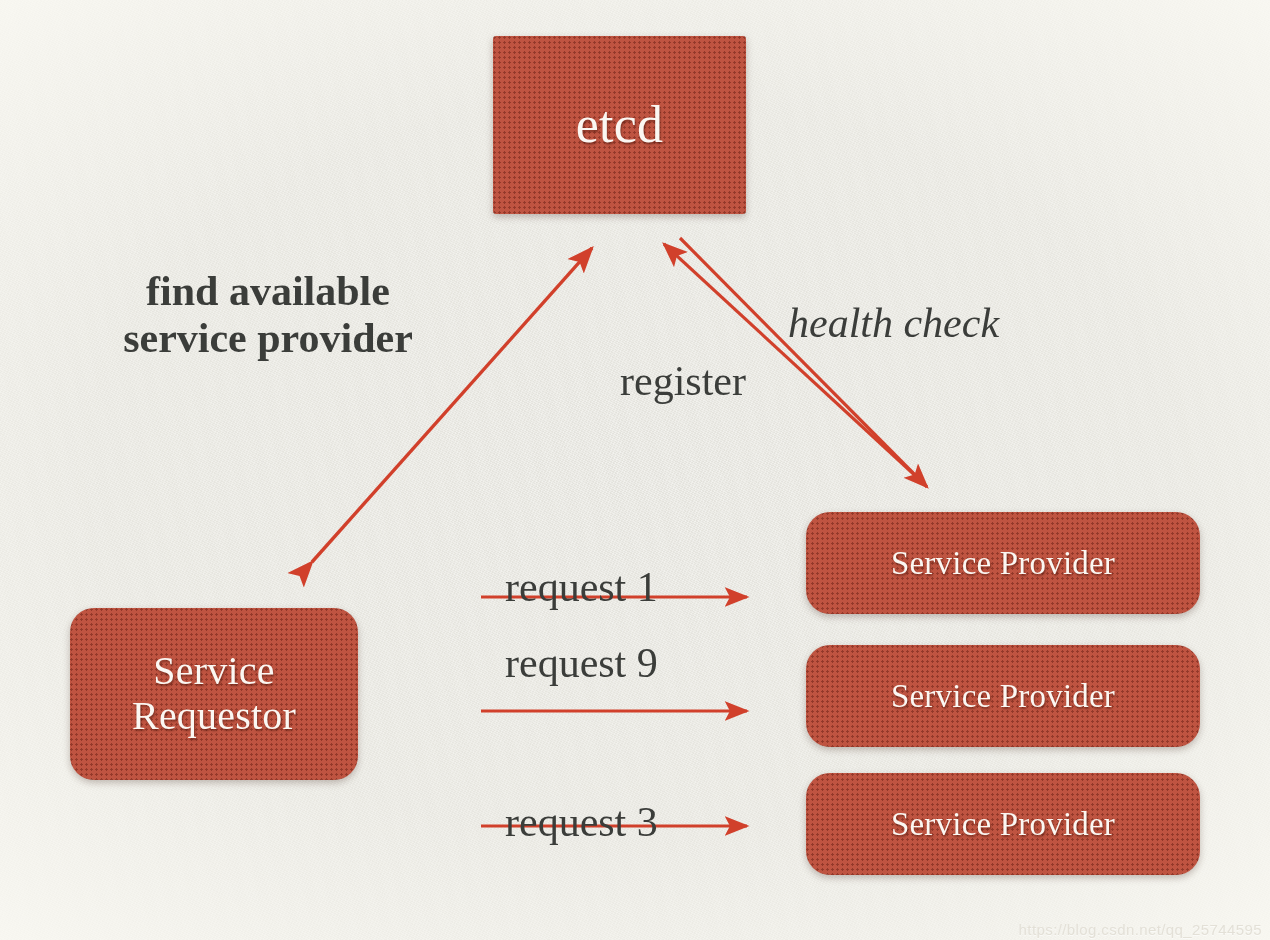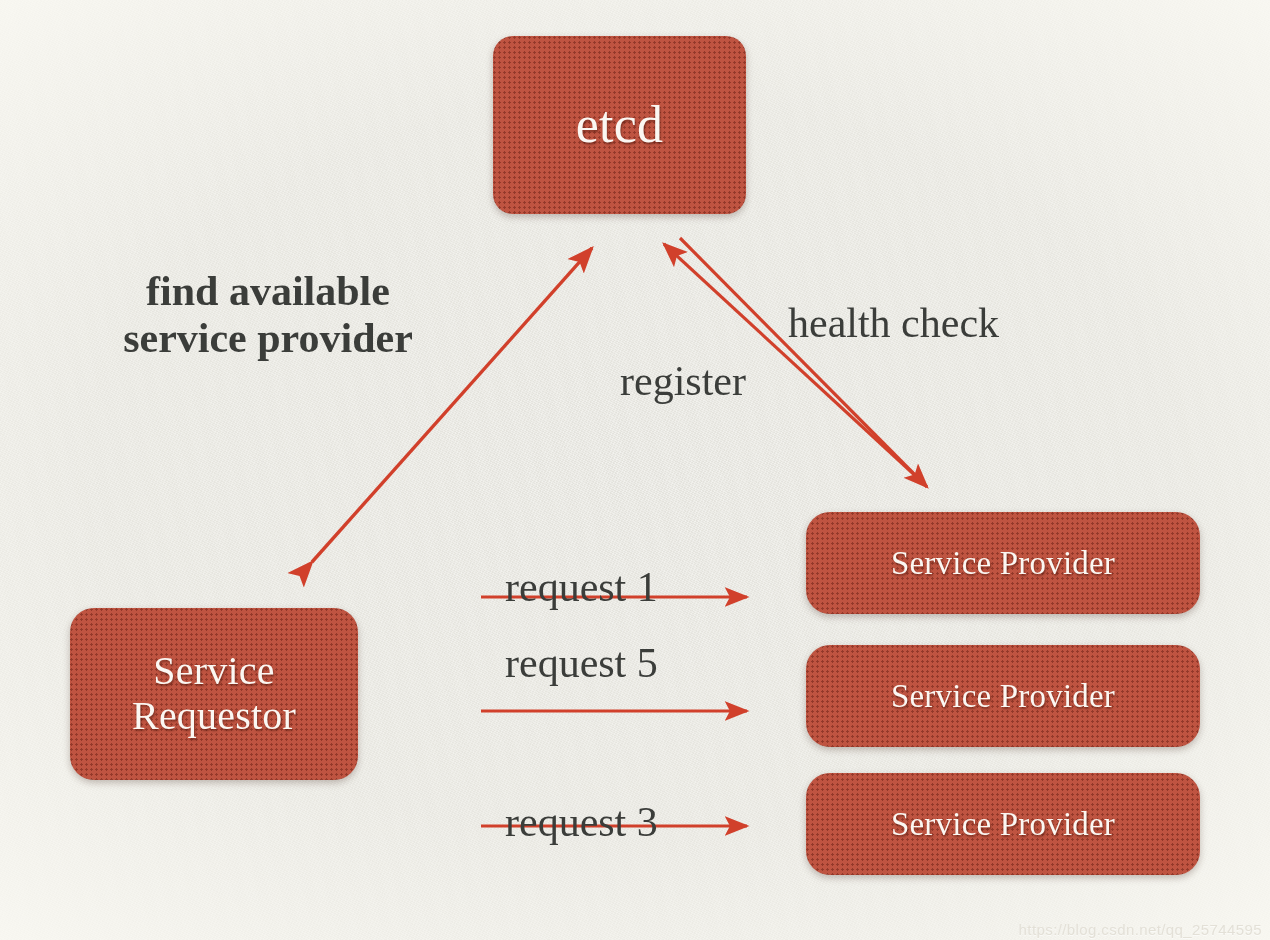--- a/index.html
+++ b/index.html
@@ -40,38 +40,38 @@
     justify-content: center;
     text-align: center;
     color: #fbf7f2;
     text-shadow: 1px 2px 2px rgba(80,25,15,0.55);
     line-height: 1.12;
     letter-spacing: 0.2px;
     user-select: none;
   }
   .node-label { display: block; white-space: pre-line; }
 
-  #node-etcd      { left: 493px;  top: 36px;  width: 253px; height: 178px; font-size: 52px; border-radius: 20px; }
+  #node-etcd      { left: 493px;  top: 36px;  width: 253px; height: 178px; font-size: 52px; border-radius: 3px; }
   #node-requestor { left: 70px;   top: 608px; width: 288px; height: 172px; font-size: 40px; border-radius: 24px; }
   .node-provider  { left: 806px;  width: 394px; height: 102px; font-size: 33px; border-radius: 24px; }
   #node-provider-1 { top: 512px; }
   #node-provider-2 { top: 645px; }
   #node-provider-3 { top: 773px; }
 
   
   .edge-label {
     position: absolute;
     color: #3b3d3a;
     font-size: 42px;
     line-height: 1.12;
     white-space: pre-line;
     user-select: none;
   }
   #label-find   { left: 78px;  top: 268px; width: 380px; text-align: center; font-weight: bold; }
-  #label-health { left: 788px; top: 300px; }
+  #label-health { left: 788px; top: 300px; font-style: italic; }
   #label-reg    { left: 620px; top: 358px; text-align: center; }
   #label-req-1  { left: 505px; top: 528px; margin-top: 36px; }
   #label-req-2  { left: 505px; top: 640px; }
   #label-req-3  { left: 505px; top: 755px; margin-top: 44px; }
 
   
   #edges {
     position: absolute;
     left: 0; top: 0;
     width: 1270px; height: 940px;
@@ -138,18 +138,18 @@
 
   <div class="node node-provider" id="node-provider-3">
     <span class="node-label">Service Provider</span>
   </div>
 
   <div class="edge-label" id="label-find">find available
 service provider</div>
   <div class="edge-label" id="label-health">health check</div>
   <div class="edge-label" id="label-reg">register</div>
   <div class="edge-label" id="label-req-1">request 1</div>
-  <div class="edge-label" id="label-req-2">request 5</div>
+  <div class="edge-label" id="label-req-2">request 9</div>
   <div class="edge-label" id="label-req-3">request 3</div>
 
   <div id="watermark">https://blog.csdn.net/qq_25744595</div>
 
 </div>
 
 </body></html>

